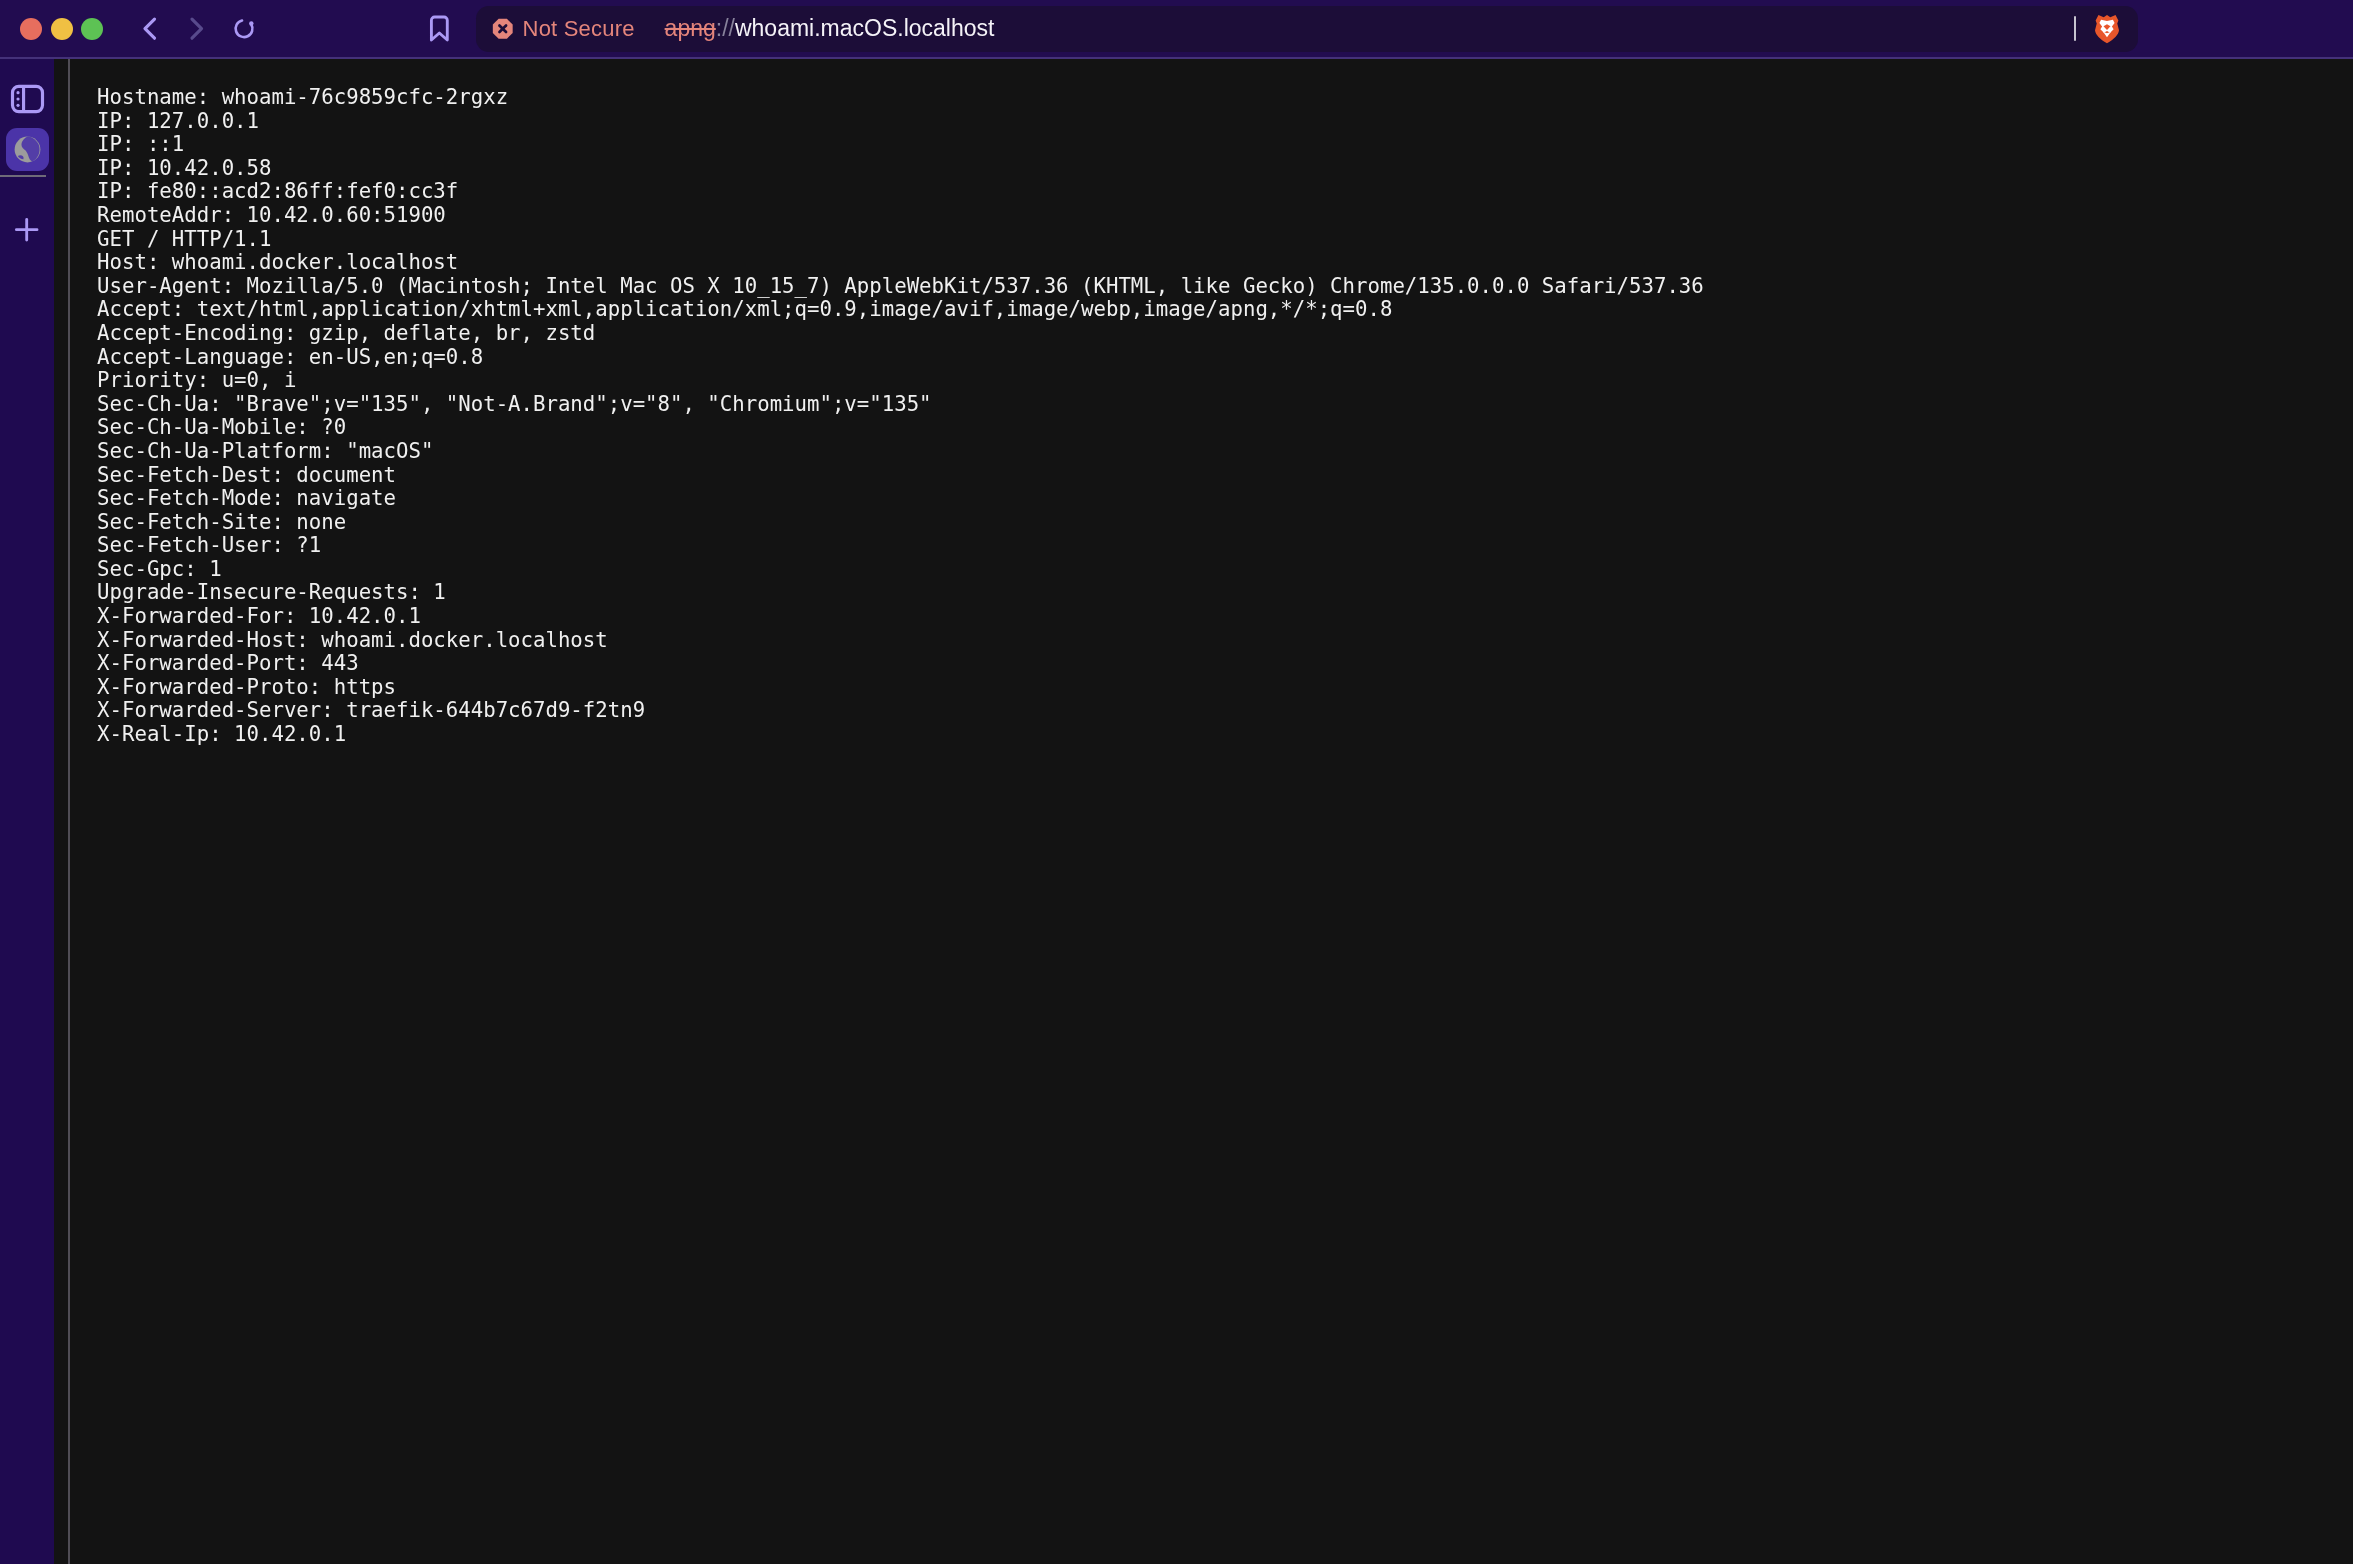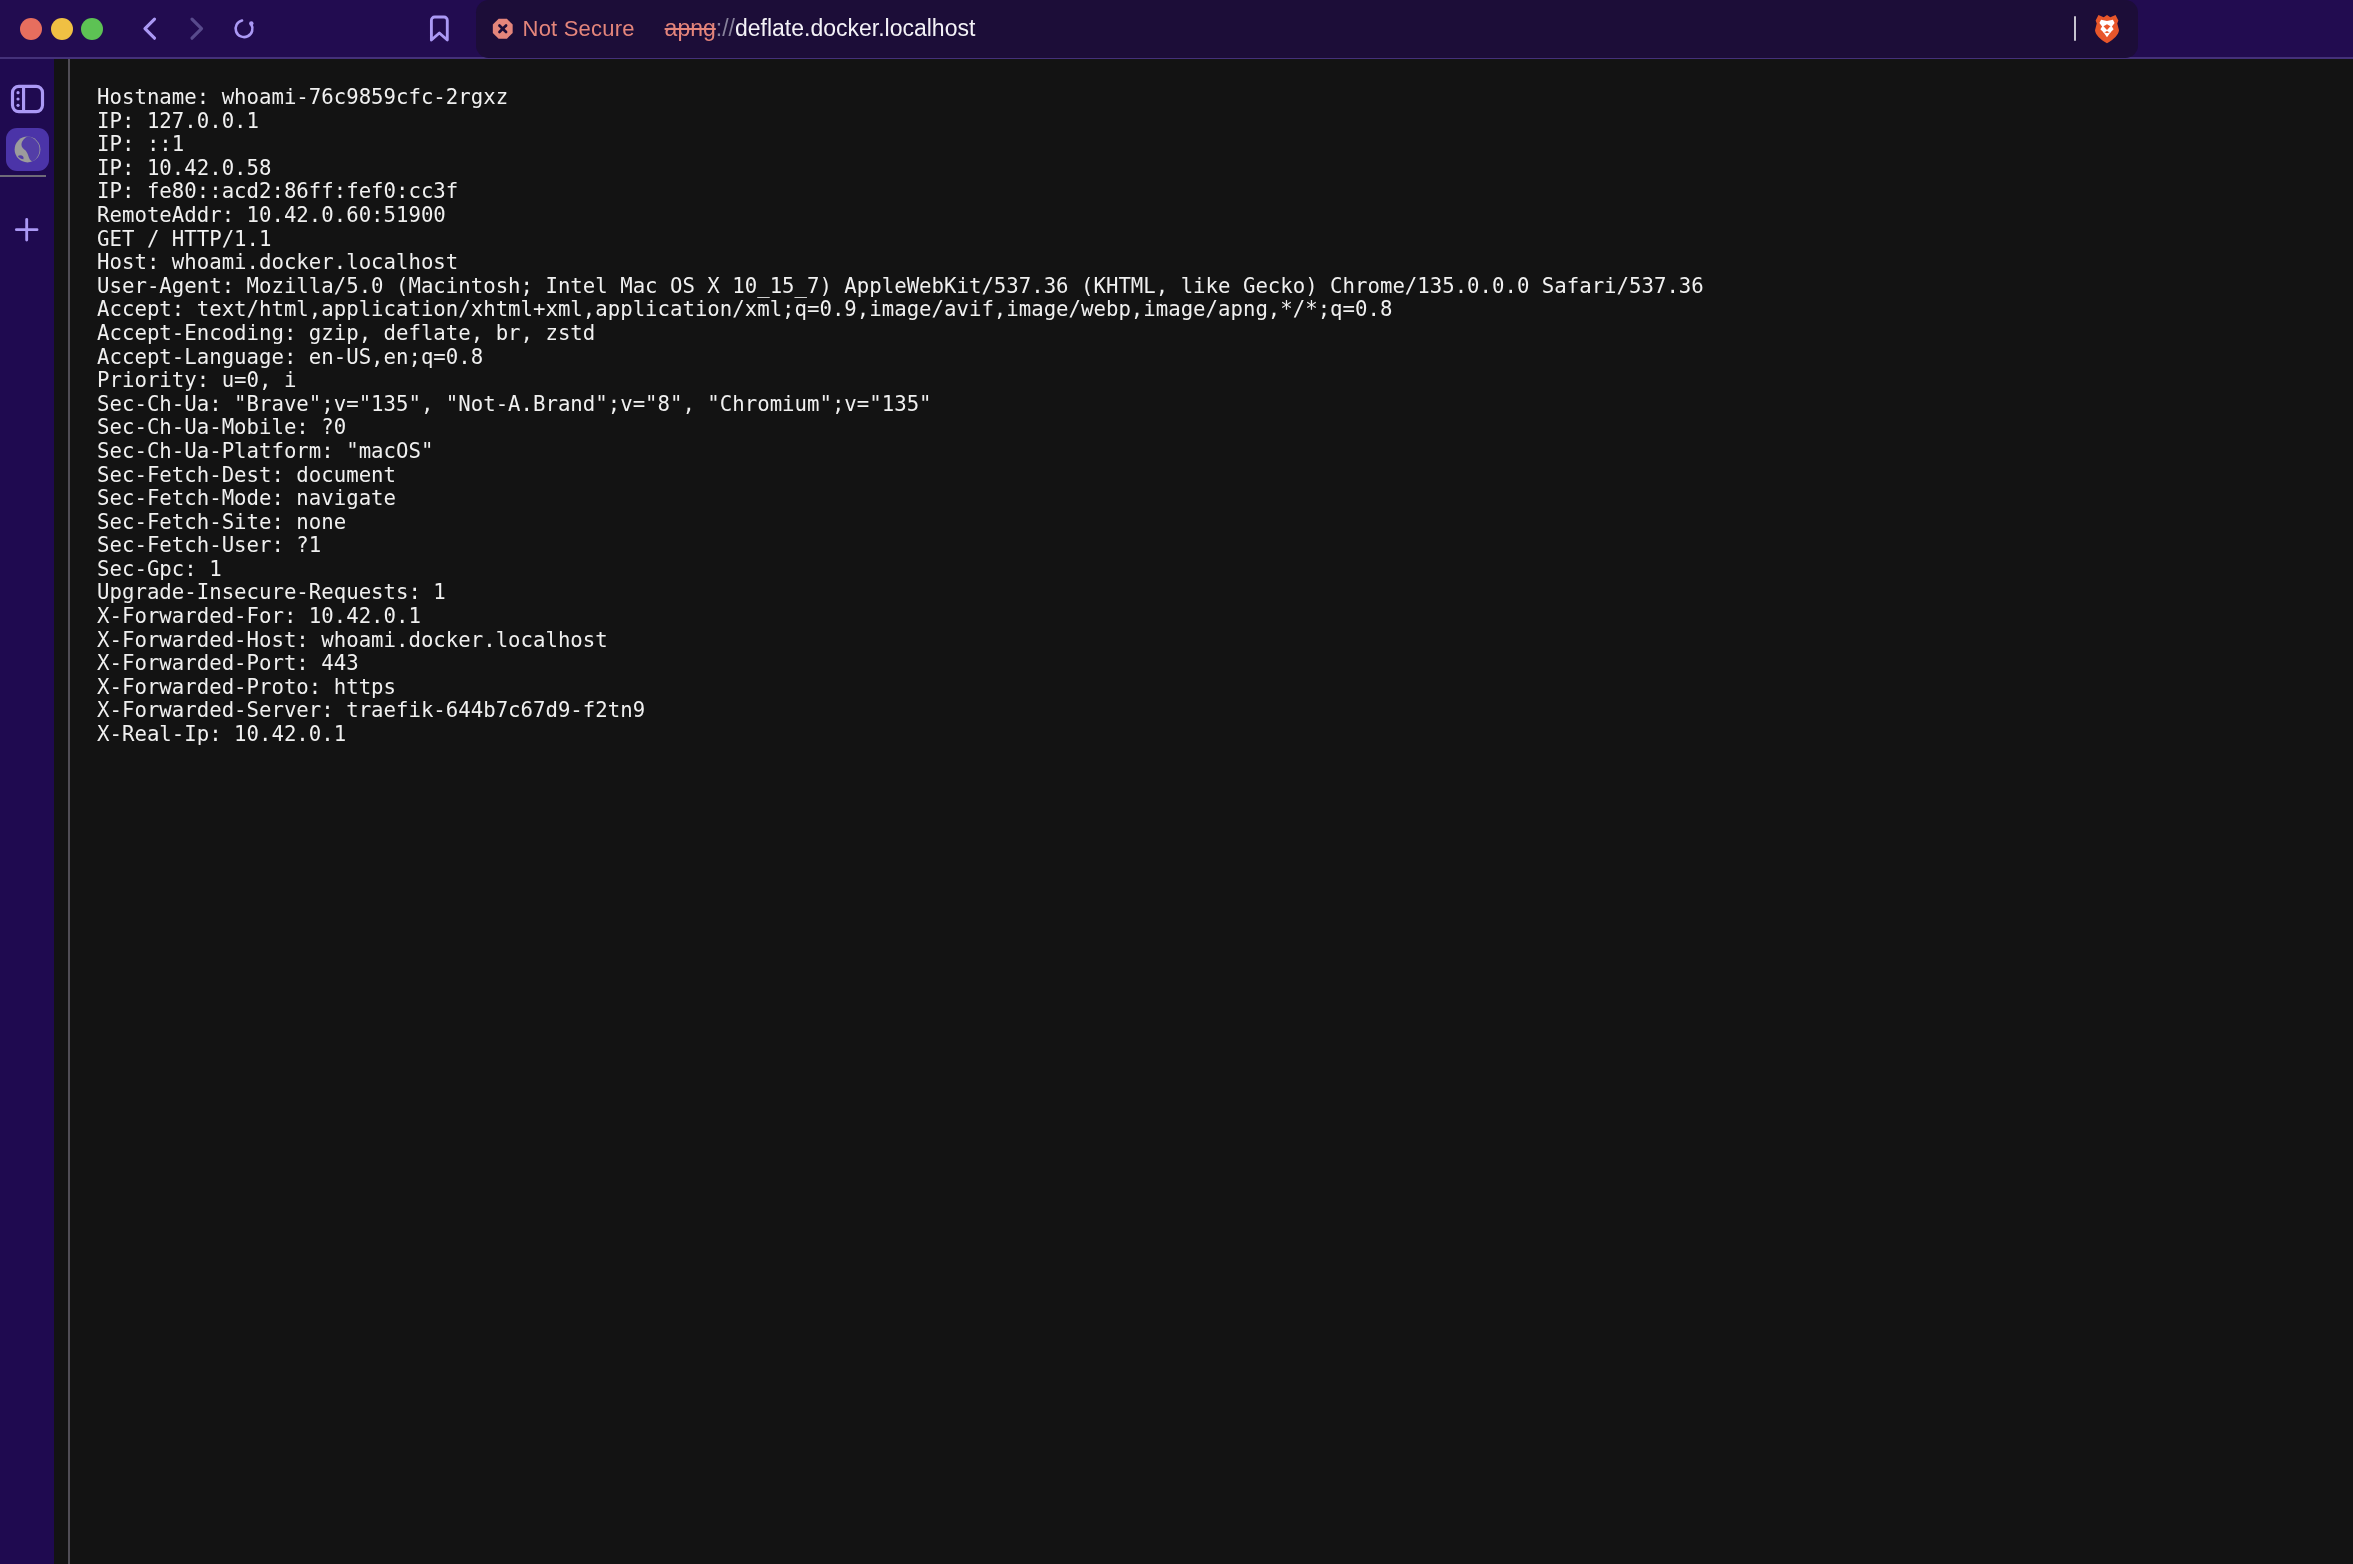--- a/index.html
+++ b/index.html
@@ -28,21 +28,21 @@
     width:22px;height:29px;padding:0;border:none;background:transparent;
     display:flex;align-items:center;justify-content:center;cursor:pointer;
   }
   .nav-btn svg{display:block;}
   .nav-back{margin-left:35px;}
   .nav-fwd{margin-left:25.4px;}
   .nav-reload{margin-left:25.4px;}
   .nav-bookmark{margin-left:173px;}
 
   .url-pill{
-    flex:1;height:58px;margin-left:25.4px;margin-right:216px;
+    flex:1;height:46px;margin-left:25.4px;margin-right:216px;
     background:#1c0d38;border-radius:12.7px;
     display:flex;align-items:center;
     padding:0 16px;box-sizing:border-box;
   }
   .sec-icon{display:flex;align-items:center;margin-right:9.5px;}
   .not-secure{
     color:#e4857b;font-size:22px;letter-spacing:0.2px;white-space:nowrap;
   }
   .url-text{margin-left:30px;font-size:23px;white-space:nowrap;}
   .url-scheme{color:#e4857b;text-decoration:line-through;text-decoration-thickness:2.4px;}
@@ -118,21 +118,21 @@
 
     <div class="url-pill">
       <span class="sec-icon">
         <svg width="21.5" height="21.5" viewBox="0 0 26 26">
           <polygon points="8,1 18,1 25,8 25,18 18,25 8,25 1,18 1,8" fill="#e4857b"></polygon>
           <line x1="9" y1="9" x2="17" y2="17" stroke="#1c0d38" stroke-width="3.2" stroke-linecap="round"></line>
           <line x1="17" y1="9" x2="9" y2="17" stroke="#1c0d38" stroke-width="3.2" stroke-linecap="round"></line>
         </svg>
       </span>
       <span class="not-secure">Not Secure</span>
-      <span class="url-text"><span class="url-scheme">apng</span><span class="url-sep">://</span><span class="url-host">deflate.docker.localhost</span></span>
+      <span class="url-text"><span class="url-scheme">apng</span><span class="url-sep">://</span><span class="url-host">whoami.macOS.localhost</span></span>
 
       <span class="pill-right">
         <span class="vbar"></span>
         <button class="brave-btn">
           <svg width="30" height="32" viewBox="0 0 38 40">
             <path d="M19 2.2 L23.2 5 L29.8 2.4 L33.4 9.2 L32 13 L34.2 21.5 C33.5 27.5 28 32.5 19 38.2 C10 32.5 4.5 27.5 3.8 21.5 L6 13 L4.6 9.2 L8.2 2.4 L14.8 5 Z" fill="#e8562a"></path>
             <path d="M19 10 L26.5 8.2 L28.6 12.4 L25.2 16.8 L27.4 20.2 L23 24.6 L19 22.6 L15 24.6 L10.6 20.2 L12.8 16.8 L9.4 12.4 L11.5 8.2 Z" fill="#ffffff"></path>
             <path d="M19 14 L23.4 16.4 L19 21.2 L14.6 16.4 Z" fill="#e8562a"></path>
             <path d="M19 25.5 L24 23.5 L19 30.5 L14 23.5 Z" fill="#ffffff"></path>
           </svg>

